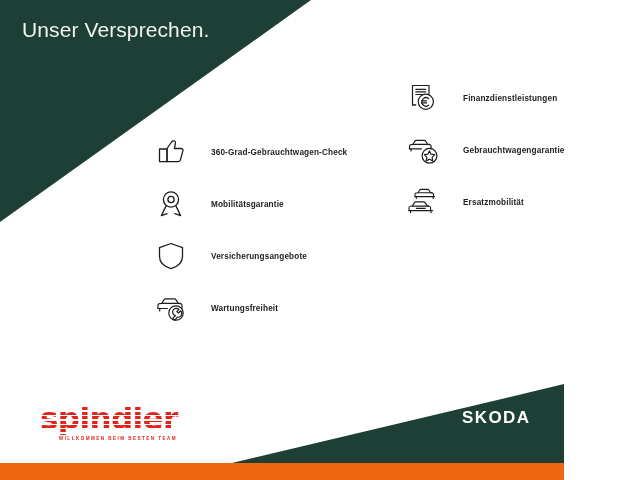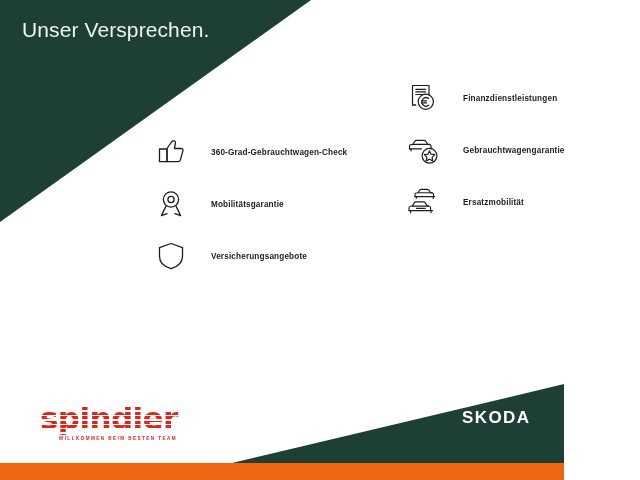--- a/index.html
+++ b/index.html
@@ -140,20 +140,33 @@
 
     <div class="feature">
       <span class="fi">
         <svg width="34" height="34" viewBox="0 0 34 34" fill="none" stroke="#1d1d1b" stroke-width="1.3" stroke-linejoin="round" stroke-linecap="round">
           <path d="M17 4.5 L28.5 8.6 V17.5 c0 6.3-5 10.2-11.5 12.2 C10.5 27.7 5.5 23.8 5.5 17.5 V8.6 Z"></path>
         </svg>
       </span>
       <span class="flabel">Versicherungsangebote</span>
     </div>
 
+    <div class="feature">
+      <span class="fi">
+        <svg width="36" height="36" viewBox="0 0 36 36" fill="none" stroke="#1d1d1b" stroke-width="1.2" stroke-linejoin="round" stroke-linecap="round">
+          <path d="M5 18.5 v-3.2 c0-.9.6-1.6 1.5-1.7 l2.3-.3 2.1-3.4 c.4-.7 1.1-1.1 1.9-1.1 h8.4 c.8 0 1.5.4 1.9 1.1 l2.1 3.4 2.3.3 c.9.1 1.5.8 1.5 1.7 v3.2"></path>
+          <path d="M8.8 13.3 h18.4"></path>
+          <path d="M5 18.5 h9.4"></path>
+          <path d="M6.7 18.5 v2.4"></path>
+          <circle cx="23" cy="23" r="7.2"></circle>
+          <path d="M25.8 19.5 a3.6 3.6 0 1 0 -3.4 6 l-2.6 3.2 1.9 1.6 2.6-3.2 a3.6 3.6 0 0 0 3.1-6.3 l-1.9 2.2 -1.7-1.4 Z"></path>
+        </svg>
+      </span>
+      <span class="flabel">Wartungsfreiheit</span>
+    </div>
 
 
   </div>
 
   <div class="col col-right">
 
     <div class="feature">
       <span class="fi">
         <svg width="34" height="34" viewBox="0 0 34 34" fill="none" stroke="#1d1d1b" stroke-width="1.2" stroke-linejoin="round" stroke-linecap="round">
           <path d="M6.5 4.5 H23 v9.5 M6.5 4.5 V24 h3.2"></path>

